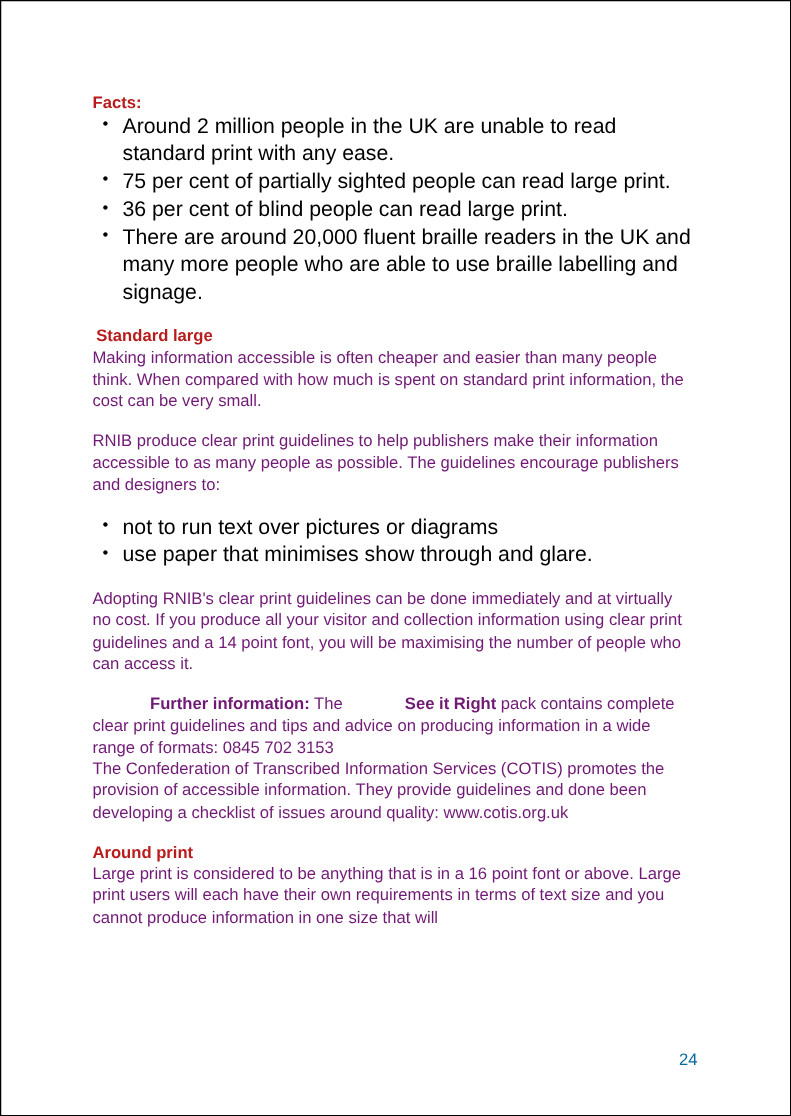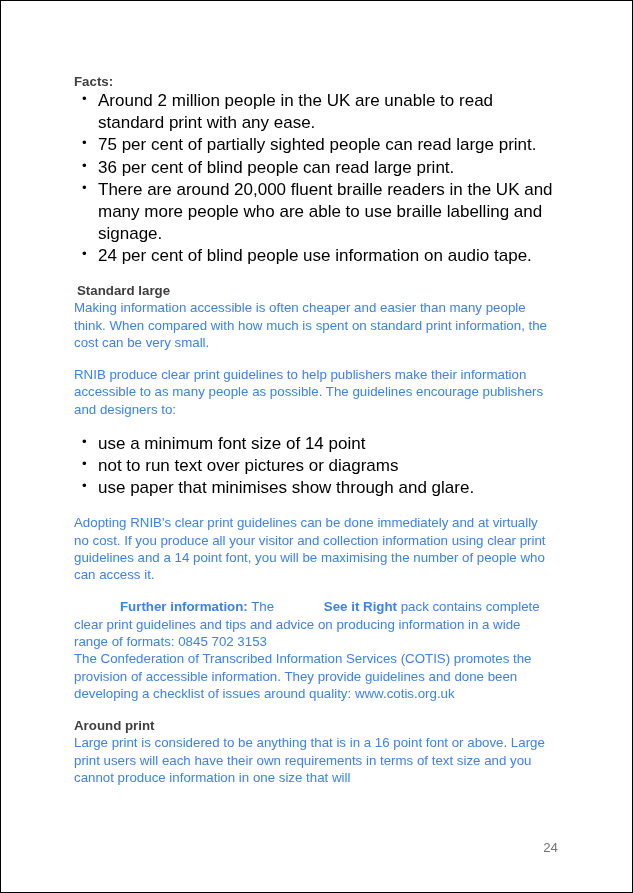--- a/index.html
+++ b/index.html
@@ -26,31 +26,31 @@
     width: 482px;
   }
   .bold {
     font-weight: bold;
     padding-left: 46px;
   }
   .heading {
     font-weight: bold;
     font-size: 13.3px;
     line-height: 1.30;
-    color: #404040;
+    color: #b91c1c;
     margin: 0;
   }
   .heading-indent {
     padding-left: 3px;
   }
   .para {
     margin: 0;
     font-size: 13.3px;
     line-height: 1.30;
-    color: #3b82f6;
+    color: #701a75;
   }
   ul.bullets {
     list-style: none;
     margin: 0;
     padding: 0;
   }
   ul.bullets li {
     position: relative;
     padding-left: 24px;
     margin: 0;
@@ -65,53 +65,51 @@
     top: 0;
     font-size: 13.3px;
     line-height: 1.30;
   }
   .gap-md { height: 15px; }
   .page-number {
     position: absolute;
     right: 74px;
     bottom: 37px;
     font-size: 13.3px;
-    color: #737373;
+    color: #0369a1;
   }
 </style>
 </head>
 <body>
 
 <div class="page">
   <div class="content">
 
     <div class="heading">Facts:</div>
 
     <ul class="bullets">
       <li>Around 2 million people in the UK are unable to read standard print with any ease.</li>
       <li>75 per cent of partially sighted people can read large print.</li>
       <li>36 per cent of blind people can read large print.</li>
       <li>There are around 20,000 fluent braille readers in the UK and many more people who are able to use braille labelling and signage.</li>
-      <li>24 per cent of blind people use information on audio tape.</li>
     </ul>
 
     <div class="gap-md"></div>
 
     <div class="heading heading-indent">Standard large</div>
 
     <p class="para">Making information accessible is often cheaper and easier than many people think. When compared with how much is spent on standard print information, the cost can be very small.</p>
 
     <div class="gap-md"></div>
 
     <p class="para">RNIB produce clear print guidelines to help publishers make their information accessible to as many people as possible. The guidelines encourage publishers and designers to:</p>
 
     <div class="gap-md"></div>
 
     <ul class="bullets">
-      <li>use a minimum font size of 14 point</li>
       <li>not to run text over pictures or diagrams</li>
       <li>use paper that minimises show through and glare.</li>
     </ul>
 
     <div class="gap-md"></div>
 
     <p class="para">Adopting RNIB's clear print guidelines can be done immediately and at virtually no cost.  If you produce all your visitor and collection information using clear print guidelines and a 14 point font, you will be maximising the number of people who can access it.</p>
 
     <div class="gap-md"></div>
 

